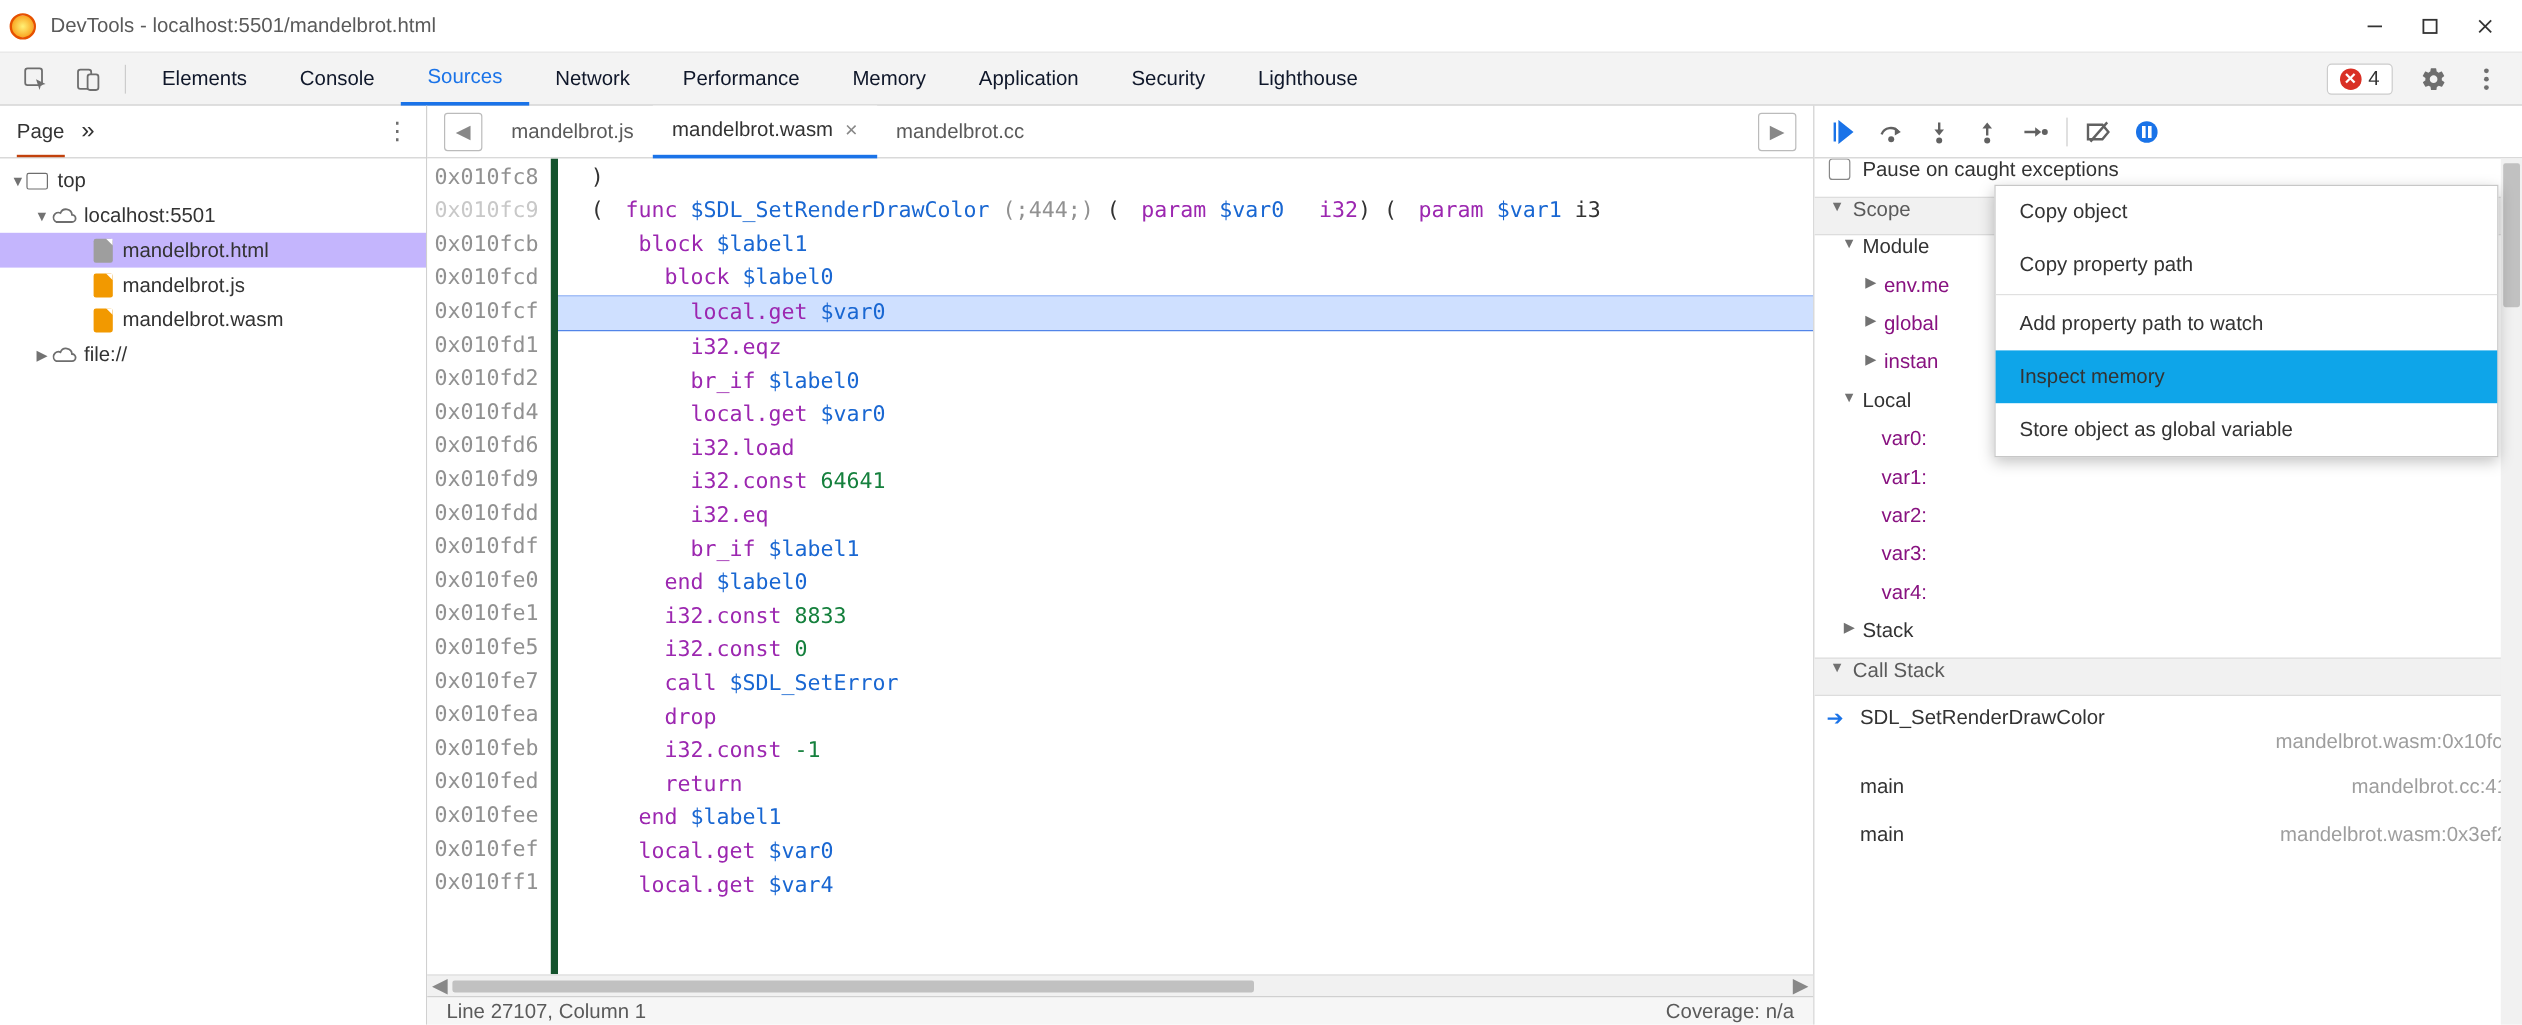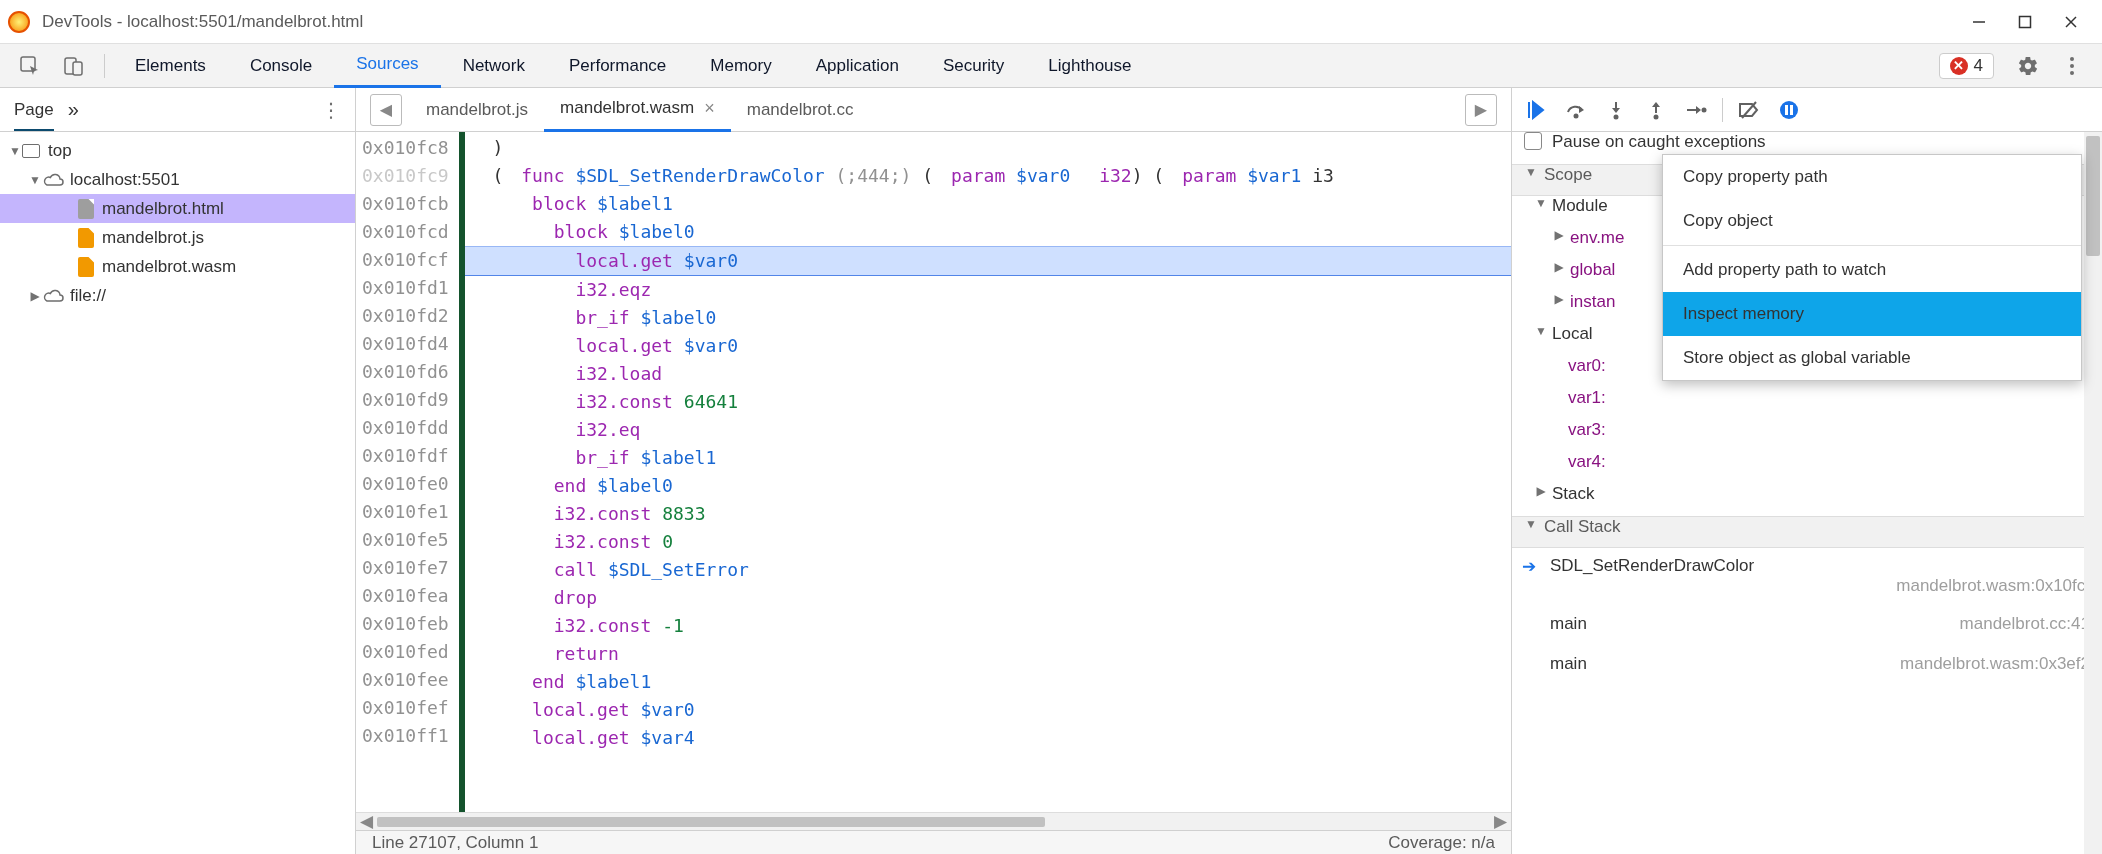--- a/index.html
+++ b/index.html
@@ -25,21 +25,21 @@
 .cols { display: flex; height: 766px; }
 .col-nav { width: 356px; border-right: 1px solid #d0d0d0; display: flex; flex-direction: column; }
 .col-code { flex: 1; border-right: 1px solid #d0d0d0; display: flex; flex-direction: column; min-width: 0; }
 .col-debug { width: 590px; display: flex; flex-direction: column; position: relative; }
 
 
 .nav-hdr { height: 44px; display: flex; align-items: center; padding: 0 14px; border-bottom: 1px solid #d0d0d0; }
 .nav-hdr .lbl { color: #333; }
 .nav-hdr .chev { margin-left: 14px; color: #333; font-size: 20px; }
 .nav-hdr .more { margin-left: auto; color: #6e6e6e; font-size: 20px; }
-.nav-hdr .lbl-active { border-bottom: 2px solid #0c4a6e; padding-bottom: 9px; margin-bottom: -11px; }
+.nav-hdr .lbl-active { border-bottom: 2px solid #c2410c; padding-bottom: 9px; margin-bottom: -11px; }
 
 
 .tree { padding: 4px 0; }
 .tree-row { display: flex; align-items: center; height: 29px; padding-left: 8px; cursor: pointer; }
 .tree-row.sel { background: #c4b5fd; }
 .tri { width: 14px; text-align: center; color: #727272; font-size: 12px; }
 .ic-folder { width: 18px; height: 14px; border: 1.5px solid #6e6e6e; margin-right: 8px; border-radius: 2px; }
 .ic-file { width: 16px; height: 20px; background: #f29900; margin-right: 8px; border-radius: 2px 2px 2px 2px; position: relative; }
 .ic-file.gray { background: #9e9e9e; }
 .ic-file::before { content: ''; position: absolute; top: 0; right: 0; width: 6px; height: 6px; background: #fff; clip-path: polygon(100% 0, 0 0, 100% 100%); }
@@ -348,20 +348,23 @@
           <span class="tri" style="margin-right:4px">▼</span>
           <span>Local</span>
         </div>
       <div class="dbg-row scope-row sub2">
           <span class="k">var0:</span>
         </div>
       <div class="dbg-row scope-row sub2">
           <span class="k">var1:</span>
         </div>
       <div class="dbg-row scope-row sub2">
+          <span class="k">var2:</span>
+        </div>
+      <div class="dbg-row scope-row sub2">
           <span class="k">var3:</span>
         </div>
       <div class="dbg-row scope-row sub2">
           <span class="k">var4:</span>
         </div>
       <div class="dbg-row scope-row">
           <span class="tri" style="margin-right:4px">▶</span>
           <span>Stack</span>
         </div>
       <div class="dbg-row dbg-sec-hdr">
@@ -379,22 +382,22 @@
         <span>main</span>
         <span class="loc">mandelbrot.cc:41</span>
       </div>
       <div class="cs-row">
         <span>main</span>
         <span class="loc">mandelbrot.wasm:0x3ef2</span>
       </div>
     </div>
 
     <div class="contextmenu">
+      <div class="cmi">Copy object</div>
       <div class="cmi">Copy property path</div>
-      <div class="cmi">Copy object</div>
       <div class="cmd"></div>
       <div class="cmi">Add property path to watch</div>
       <div class="cmi hl">Inspect memory</div>
       <div class="cmi">Store object as global variable</div>
     </div>
 
     <div class="scroll-y" style="position:absolute;right:0;top:44px;bottom:0">
       <div class="scroll-thumb" style="top:4px;height:120px"></div>
     </div>
   </div>

